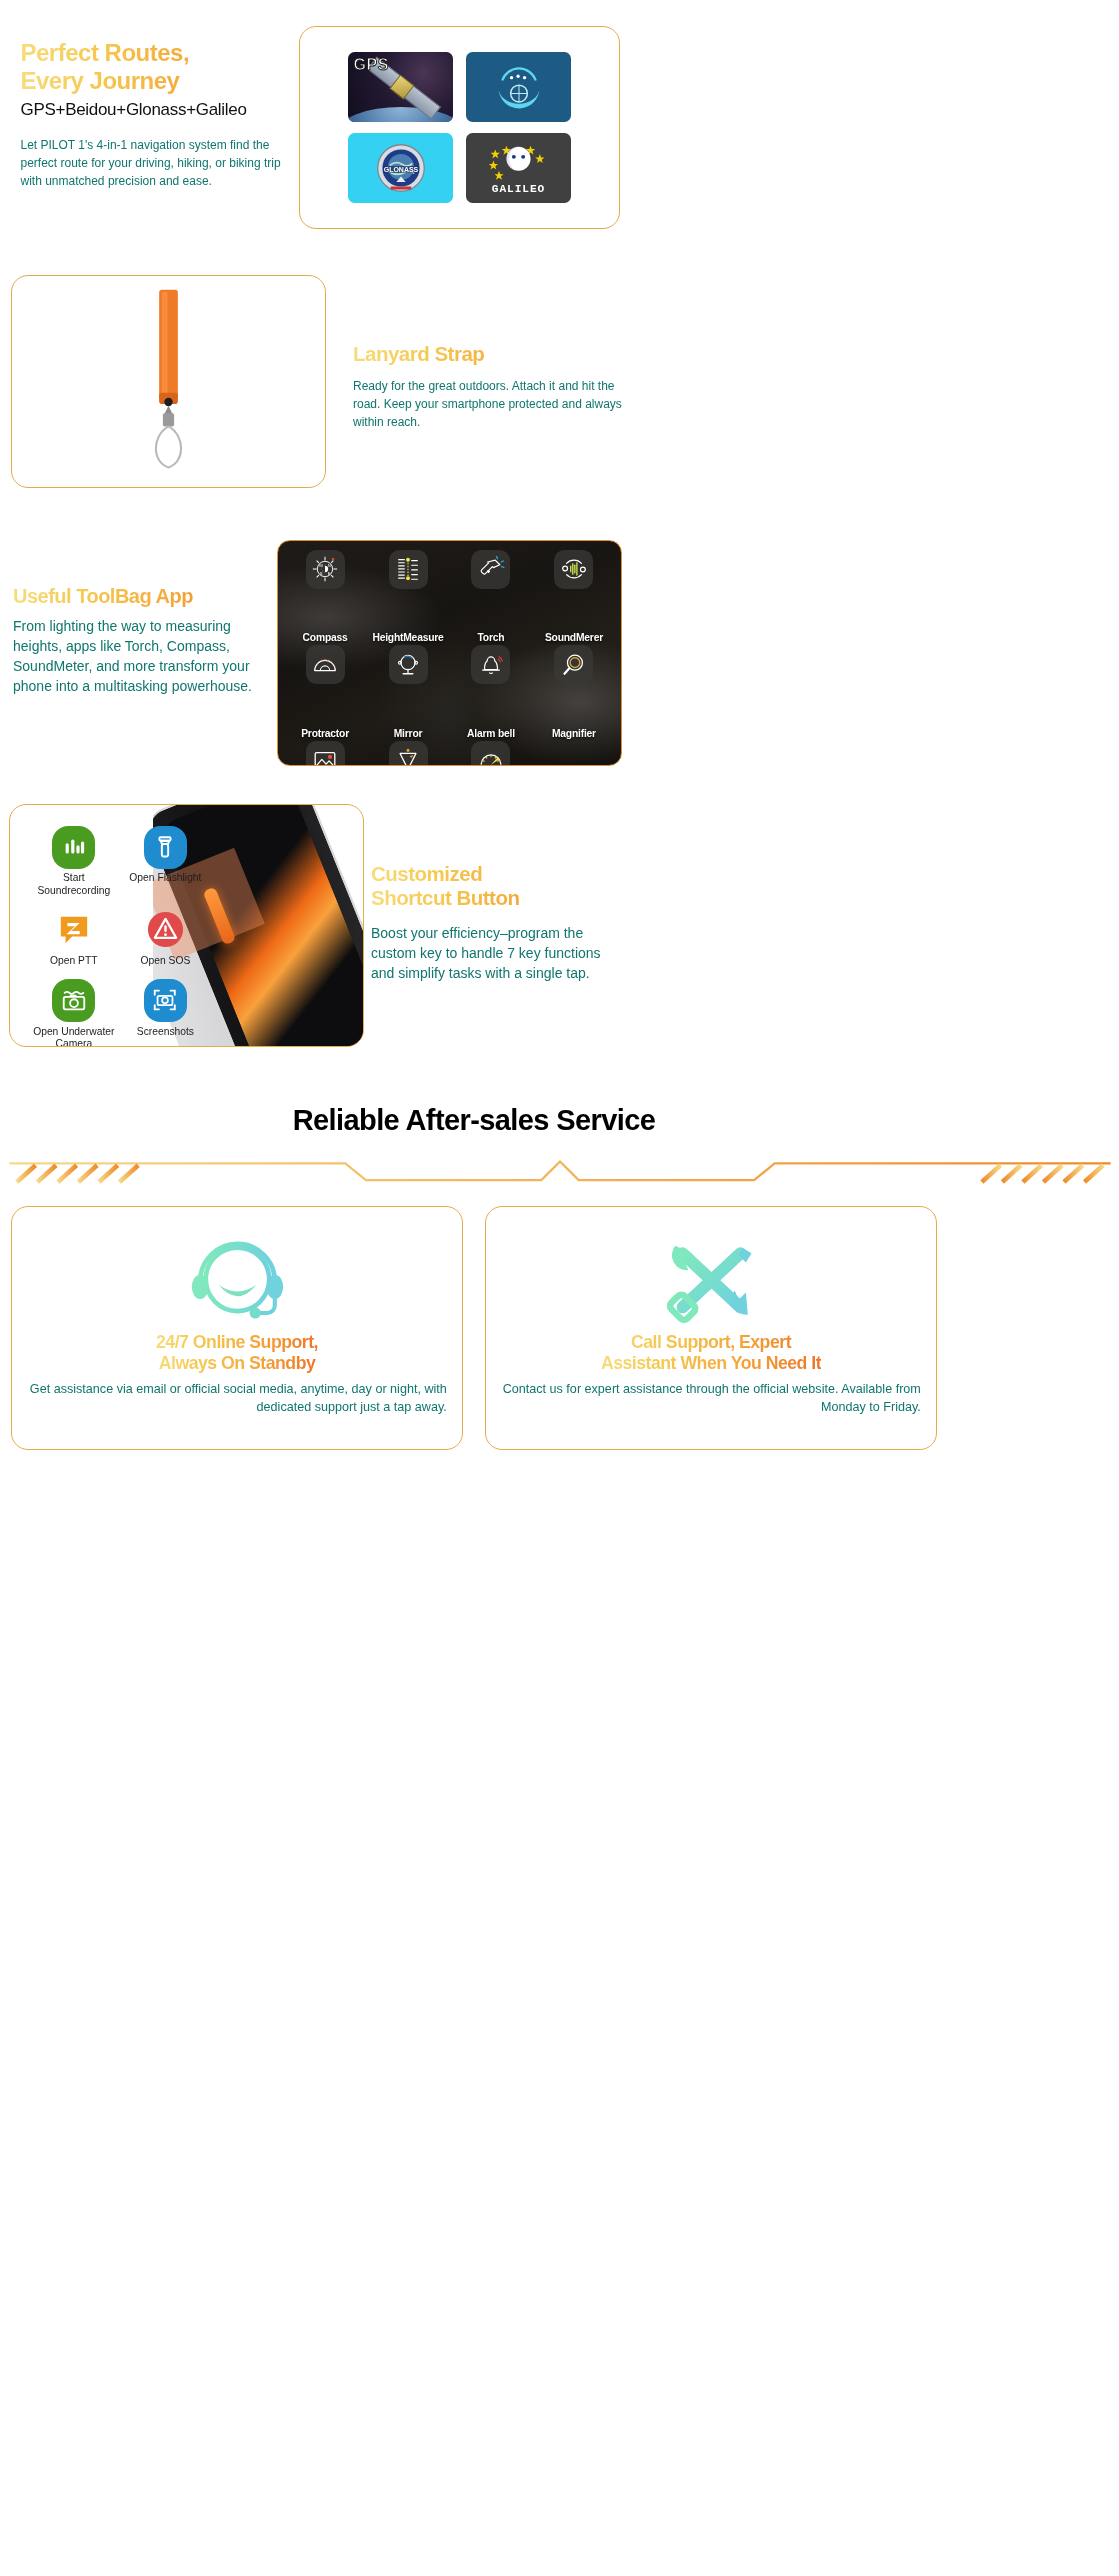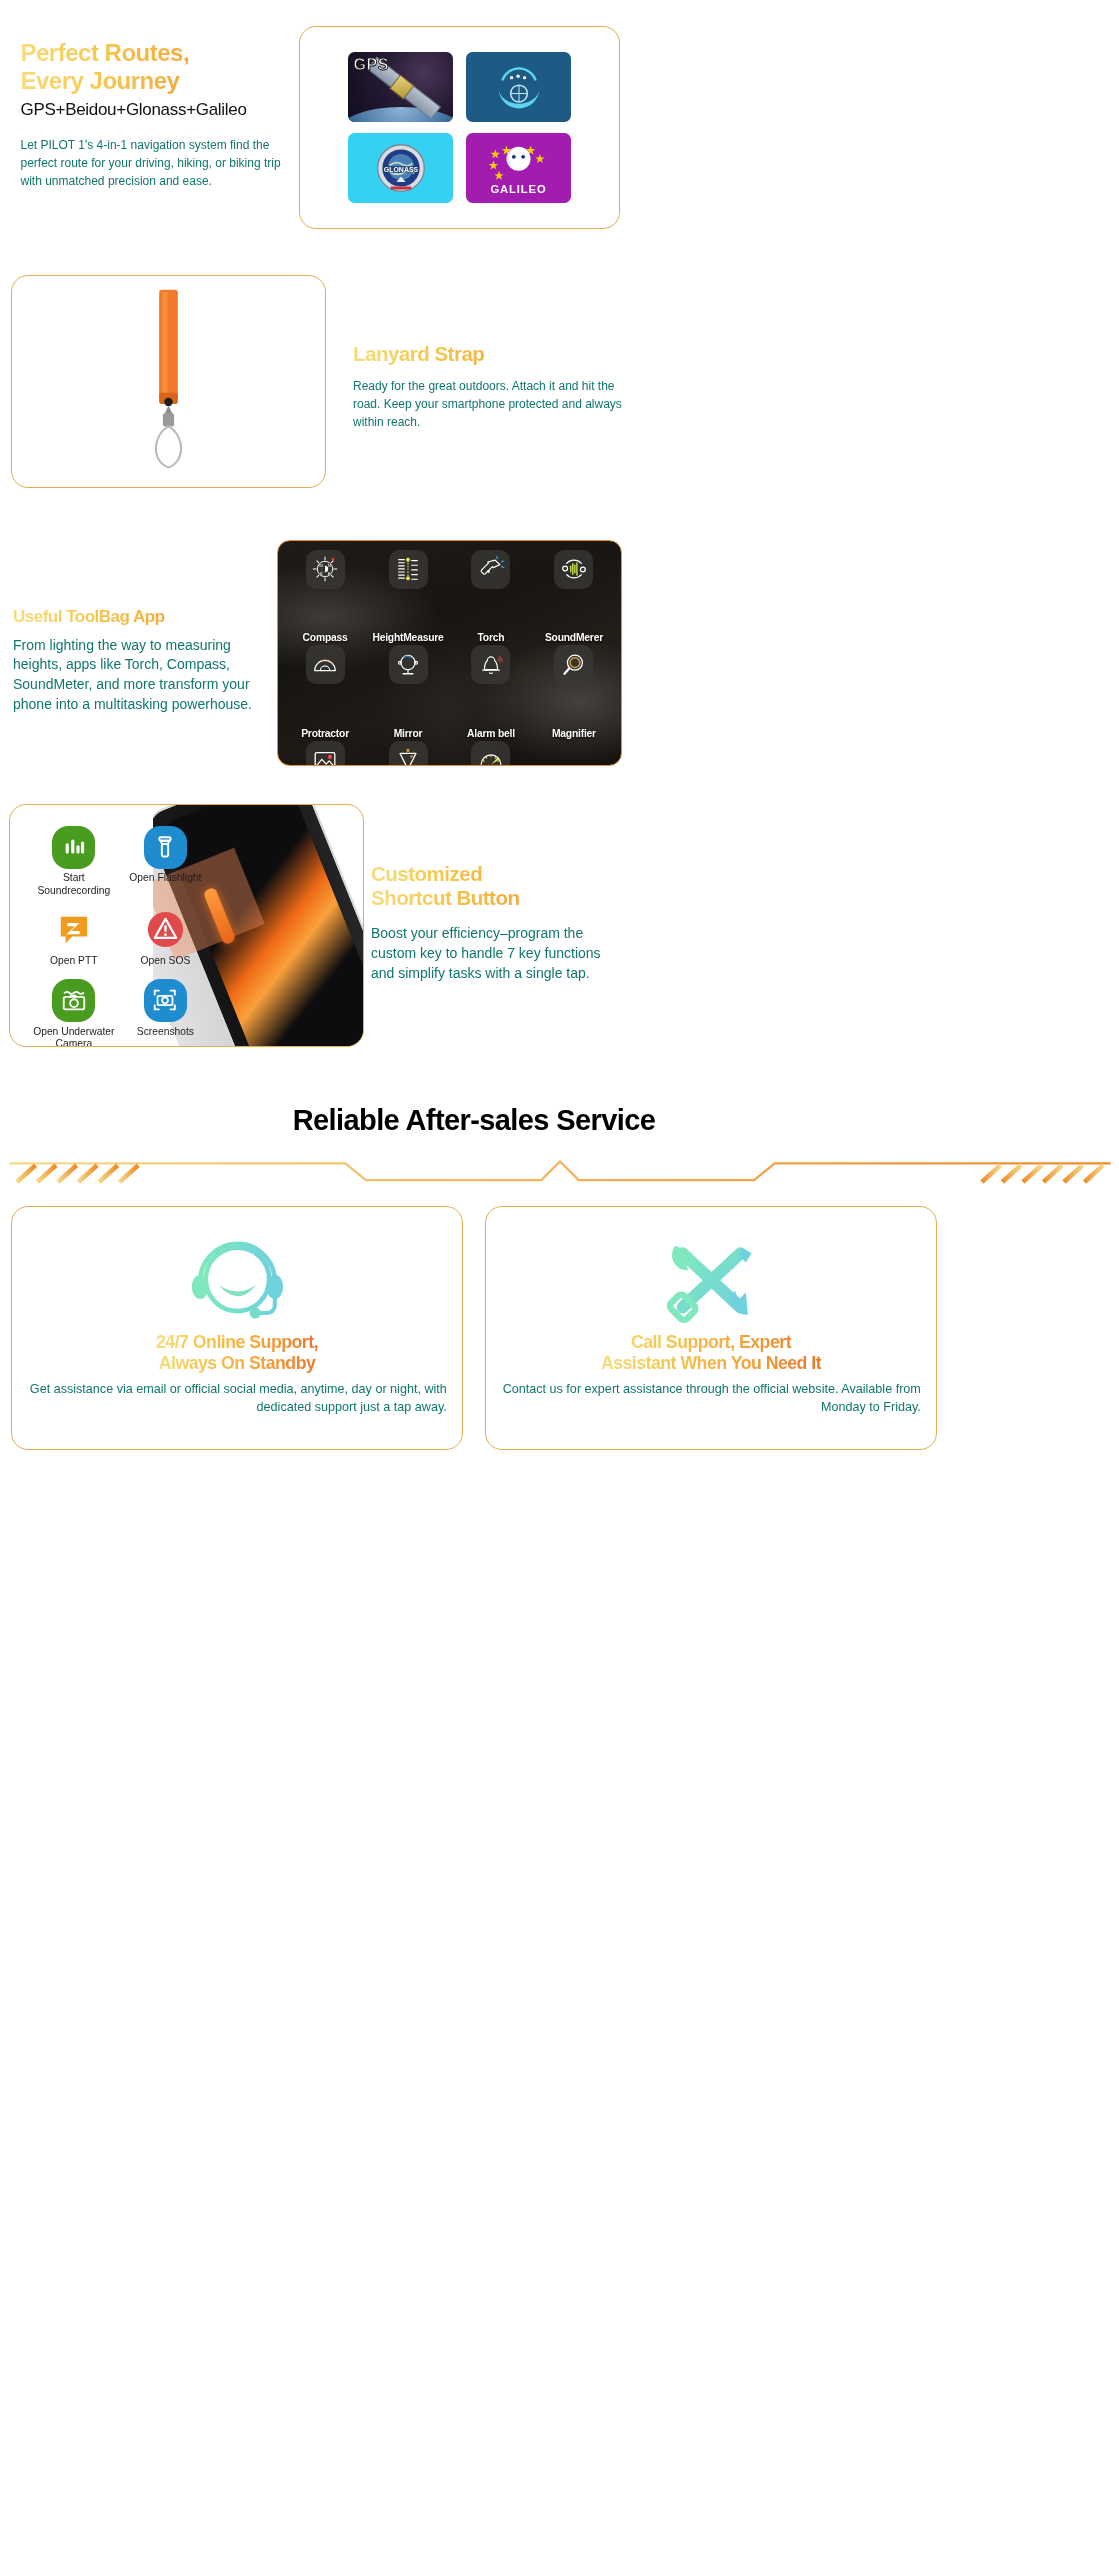--- a/index.html
+++ b/index.html
@@ -85,41 +85,41 @@
     font-size: 16px; font-weight: 800; color: #fff;
     -webkit-text-stroke: 0.9px #111;
     letter-spacing: 0.5px; z-index: 3;
     font-family: "Liberation Sans", sans-serif;
   }
   
   .t-beidou { background: #1d5b84; }
   
   .t-glonass { background: #35d1f2; }
   
-  .t-galileo { background: #a21caf; flex-direction: column; }
+  .t-galileo { background: #404040; flex-direction: column; font-family: Liberation Mono, monospace; }
   .galileo-word {
     color: #fff; font-size: 11.2px; font-weight: 700; letter-spacing: 0.9px;
     margin-top: 1.9px;
   }
 
   
   .sec-lanyard { position: relative; height: 241px; margin-top: 20.5px; }
   .lan-card {
     position: absolute; left: 11.2px; top: 0;
     width: 315px; height: 213px;
     display: flex; align-items: center; justify-content: center;
   }
   .sec-lanyard .txt { position: absolute; left: 353px; top: 67px; width: 271px; }
   .sec-lanyard h2 { font-size: 20.5px; }
   .sec-lanyard p { font-size: 12px; margin-top: 13px; }
 
   
   .sec-tool { position: relative; height: 244px; margin-top: 24px; }
   .sec-tool .txt { position: absolute; left: 13px; top: 45px; width: 263px; }
-  .sec-tool h2 { font-size: 17px; margin-top: 22px; }
+  .sec-tool h2 { font-size: 20px; }
   .sec-tool p { font-size: 14px; margin-top: 9.3px; line-height: 1.42; }
   .tool-panel {
     position: absolute; left: 277px; top: 0;
     width: 345px; height: 226px;
     border: 1.9px solid #e08d33;
     border-radius: 13px;
     overflow: hidden;
     background:
       linear-gradient(180deg, rgba(20,18,16,.80), rgba(18,16,14,.88)),
       linear-gradient(160deg, #4a4036 0%, #2a2622 38%, #6b5c43 62%, #1d1b19 100%);

